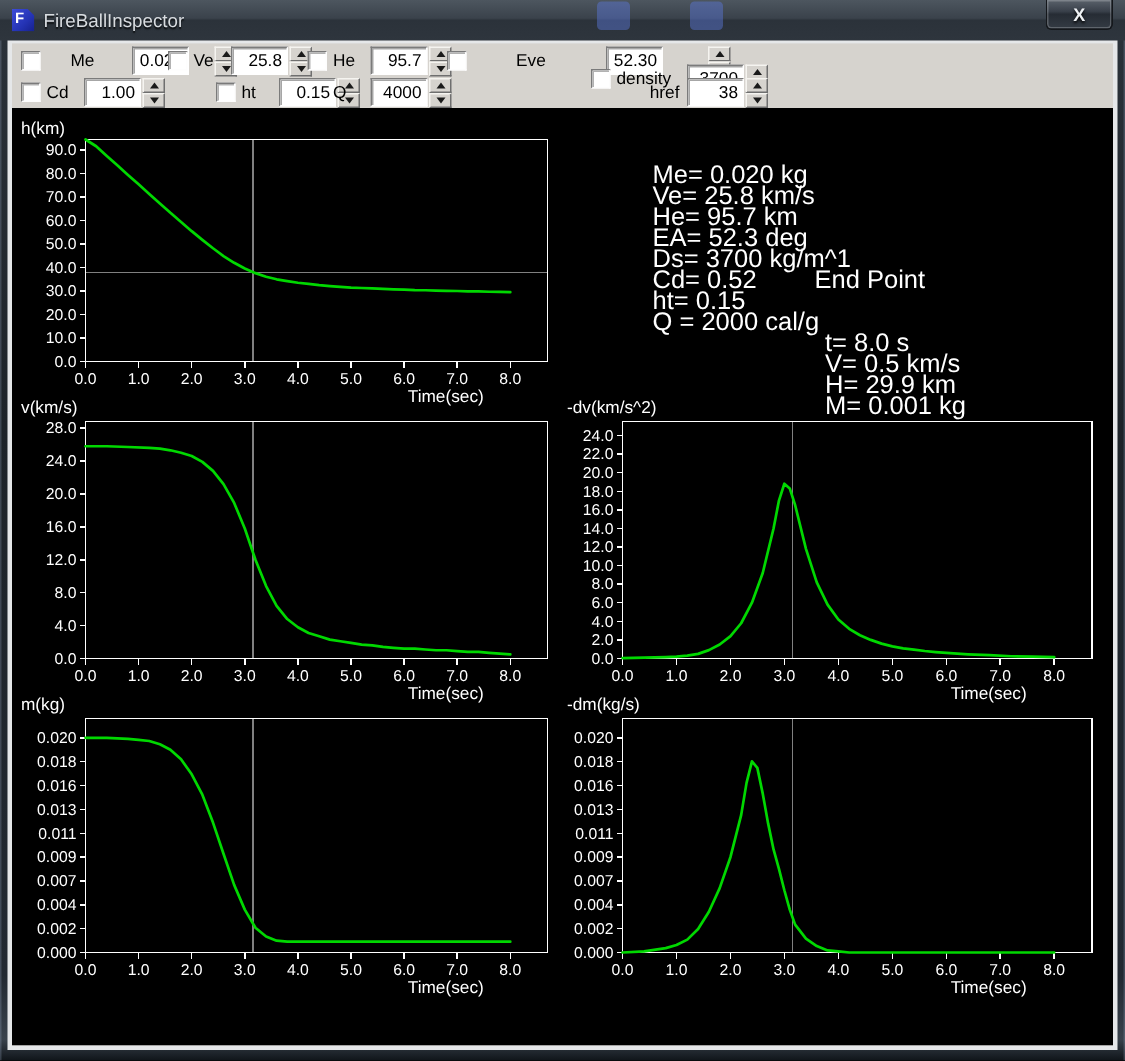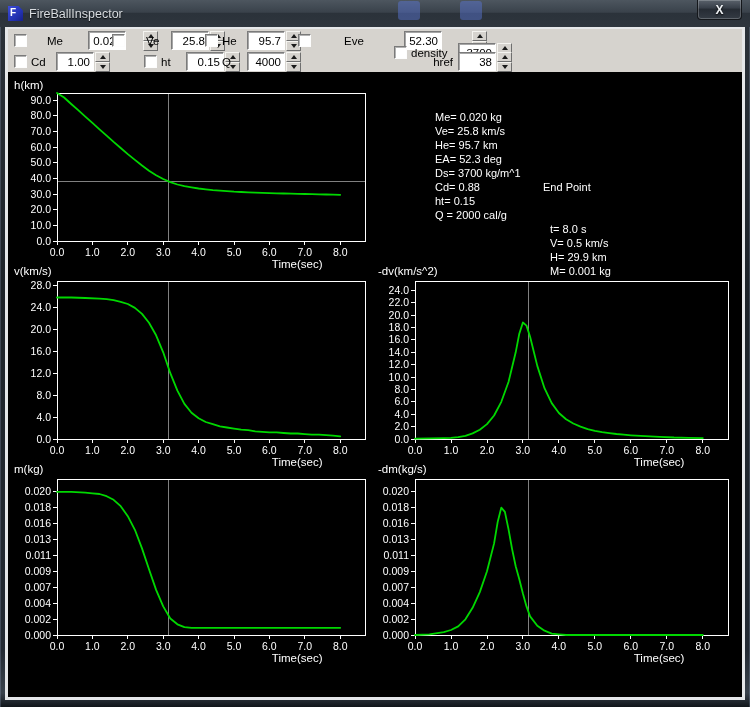--- a/index.html
+++ b/index.html
@@ -45,21 +45,21 @@
   .spin{width:15px;height:20px;margin-left:1px;display:flex;flex-direction:column;}
   .spin>div{flex:1;background:#d6d3ce;display:flex;align-items:center;justify-content:center;
     border:1px solid;border-color:#f5f4f0 #6f6f6f #6f6f6f #f5f4f0;}
   .tri-up{width:0;height:0;border-left:3px solid transparent;border-right:3px solid transparent;border-bottom:4px solid #1a1a1a;}
   .tri-down{width:0;height:0;border-left:3px solid transparent;border-right:3px solid transparent;border-top:4px solid #1a1a1a;}
   
   .plots{flex:1;background:#000;position:relative;color:#fff;}
   .chart{position:absolute;}
   svg text{fill:#ffffff;font-family:"Liberation Sans",sans-serif;font-size:10.5px;}
   svg text.ptitle{font-size:11.5px;}
-  .info-left,.info-right{position:absolute;font-size:11px;line-height:14px;white-space:pre;color:#fff;}
+  .info-left,.info-right{position:absolute;font-size:17px;line-height:14px;white-space:pre;color:#fff;}
   .info-left{left:427px;top:38px;}
   .info-right{left:535px;top:80px;}
   .info-right .ind{padding-left:7px;}
 </style>
 </head>
 <body>
 
 <div class="window">
   <div class="titlebar">
     <div class="deskblob" style="left:398px;"></div>
@@ -82,21 +82,21 @@
                 <div>
                   <i class="tri-up"></i>
                 </div>
                 <div>
                   <i class="tri-down"></i>
                 </div>
               </div>
             </div>
             <div class="ctrl" style="left: 104px;">
               <div class="cb"></div>
-              <span class="lbl" style="width: 20px; margin-left: 17px;">Ve</span>
+              <span class="lbl" style="width: 20px;">Ve</span>
               <input class="txt" type="text" value="25.8" style="">
               <div class="spin">
                 <div>
                   <i class="tri-up"></i>
                 </div>
                 <div>
                   <i class="tri-down"></i>
                 </div>
               </div>
             </div>
@@ -189,21 +189,21 @@
                   <i class="tri-up"></i>
                 </div>
                 <div>
                   <i class="tri-down"></i>
                 </div>
               </div>
             </div>
           </div>
       </div>
       <div class="plots">
-        <div class="info-left"><div>Me= 0.020 kg</div><div>Ve= 25.8 km/s</div><div>He= 95.7 km</div><div>EA= 52.3 deg</div><div>Ds= 3700 kg/m^1</div><div>Cd= 0.88</div><div>ht= 0.15</div><div>Q = 2000 cal/g</div></div>
+        <div class="info-left"><div>Me= 0.020 kg</div><div>Ve= 25.8 km/s</div><div>He= 95.7 km</div><div>EA= 52.3 deg</div><div>Ds= 3700 kg/m^1</div><div>Cd= 0.52</div><div>ht= 0.15</div><div>Q = 2000 cal/g</div></div>
         <div class="info-right">
           <div>End Point</div>
         <div class="ind">t= 8.0 s</div><div class="ind">V= 0.5 km/s</div><div class="ind">H= 29.9 km</div><div class="ind">M= 0.001 kg</div></div>
       <svg width="364" height="200" class="chart" style="left: 4px; top: 6px;">
             <line x1="156.5" y1="15" x2="156.5" y2="163" stroke="#808080" shape-rendering="crispEdges"></line>
             <line x1="45" y1="103.5" x2="353" y2="103.5" stroke="#808080" shape-rendering="crispEdges"></line>
             <rect x="45" y="15" width="308" height="148" fill="none" stroke="#ffffff" shape-rendering="crispEdges"></rect>
             <line x1="41" y1="163.0" x2="45" y2="163.0" stroke="#ffffff" shape-rendering="crispEdges"></line>
             <text x="39" y="166.5" text-anchor="end">0.0</text>
             <line x1="41" y1="147.3" x2="45" y2="147.3" stroke="#ffffff" shape-rendering="crispEdges"></line>

